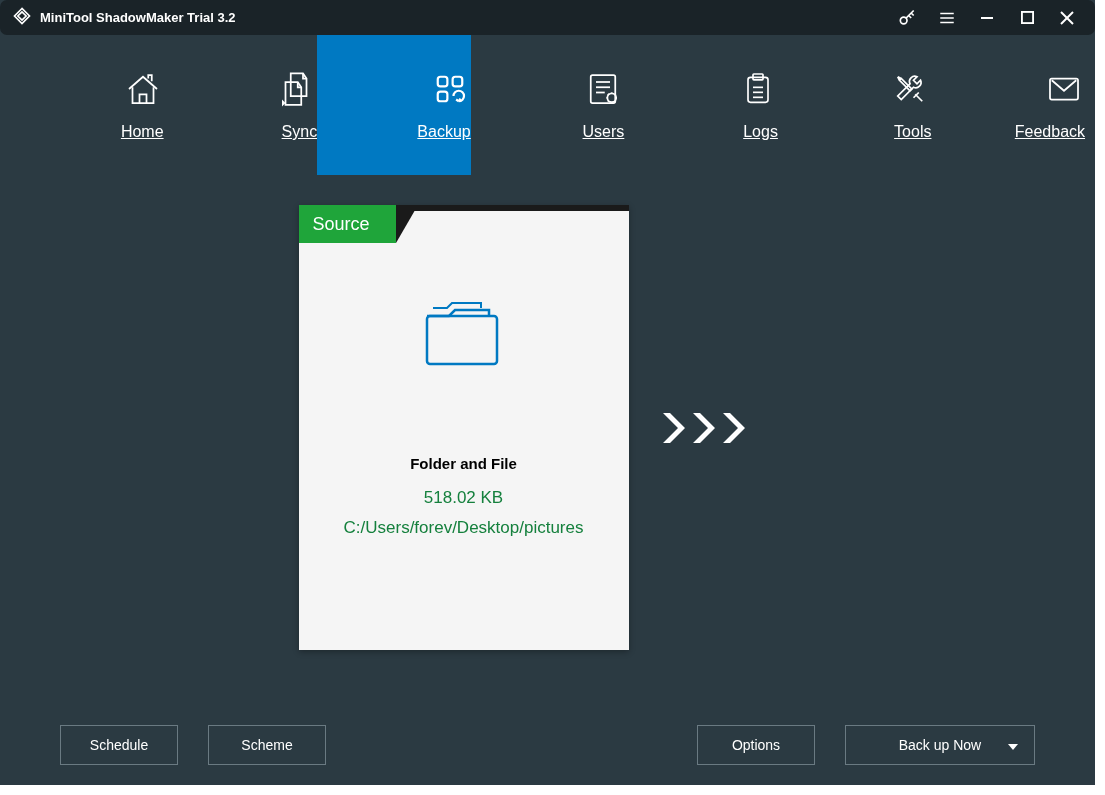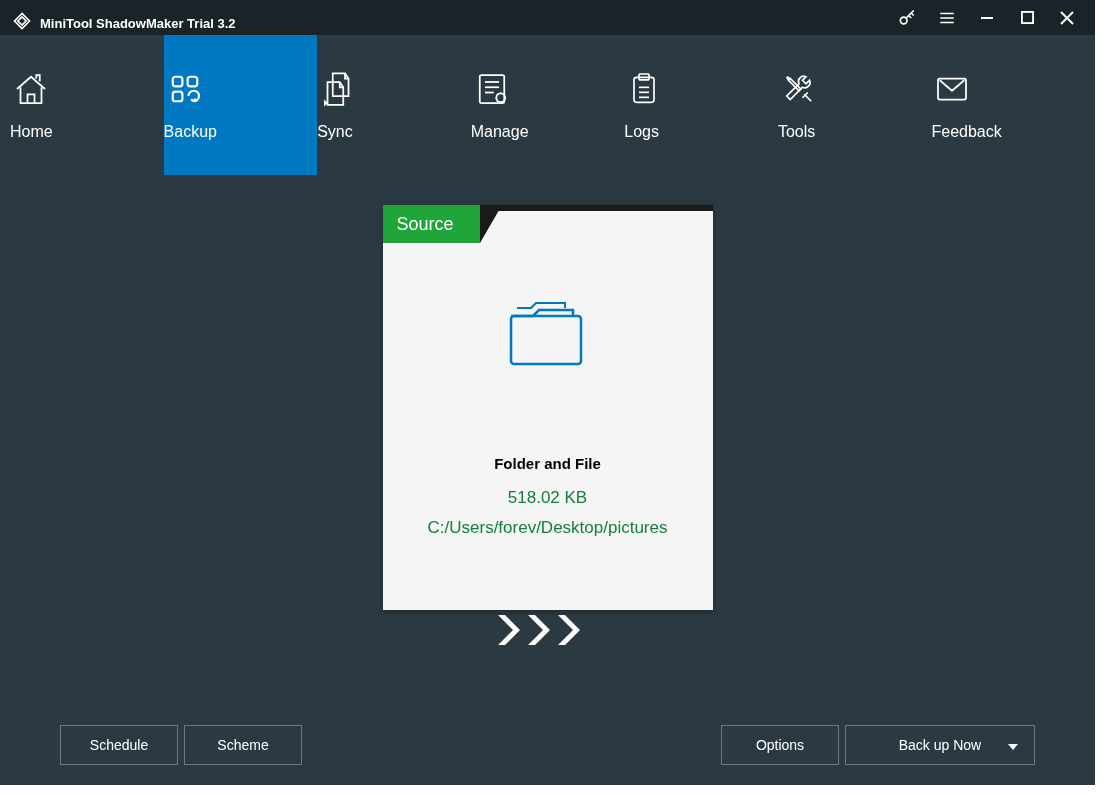--- a/index.html
+++ b/index.html
@@ -16,23 +16,24 @@
     margin: 0;
     background: #2b3a42;
     display: flex;
     flex-direction: column;
   }
   
   .titlebar {
     height: 35px;
     background: #1a2328;
     display: flex;
-    align-items: flex-end;
+    align-items: center;
     padding: 0 8px 0 12px;
     color: #fff;
+    border-radius: 7px;
   }
   .titlebar-left { display: flex; align-items: center; gap: 8px; }
   .titlebar-title { font-size: 13px; font-weight: bold; }
   .titlebar-right { margin-left: auto; display: flex; align-items: center; gap: 0; }
   .tb-btn {
     width: 40px; height: 35px;
     display: flex; align-items: center; justify-content: center;
     color: #fff;
   }
   .tb-btn svg { display:block; }
@@ -42,45 +43,45 @@
     height: 140px;
     background: #2b3a42;
     display: flex;
     align-items: stretch;
     padding: 0 10px;
   }
   .nav-item {
     flex: 1;
     display: flex;
     flex-direction: column;
-    align-items: flex-start;
+    align-items: flex-end;
     justify-content: center;
     gap: 14px;
     color: #fff;
     font-size: 16px;
+    text-decoration: underline;
   }
   .nav-item.active {
     background: #0079c2;
   }
   .nav-icon { height: 40px; display:flex; align-items:center; justify-content:center; }
 
   
   .content {
     flex: 1;
     background: #2b3a42;
     position: relative;
     padding: 30px 60px 10px 60px;
   }
   .cards-row {
     display: flex;
     align-items: center;
     justify-content: center;
     gap: 0;
     height: 445px;
-    flex-direction: column;
   }
   .card {
     width: 330px;
     height: 445px;
     background: #f5f5f5;
     position: relative;
     display: flex;
     flex-direction: column;
     align-items: center;
     box-shadow: 0 2px 6px rgba(0,0,0,0.3);
@@ -157,21 +158,21 @@
     justify-content: center;
     color: #fff;
   }
 
   
   .bottom-bar {
     height: 80px;
     display: flex;
     align-items: center;
     padding: 0 60px;
-    gap: 6px;
+    gap: 30px;
   }
   .btn {
     height: 40px;
     border: 1px solid #6a7a82;
     background: transparent;
     color: #fff;
     font-size: 14px;
     display: flex;
     align-items: center;
     justify-content: center;
@@ -240,56 +241,56 @@
       <div class="nav-icon">
         <svg width="42" height="42" viewBox="0 0 48 48" fill="none" stroke="#fff" stroke-width="2">
           <path d="M8 24 L24 10 L40 24"></path>
             <path d="M12 22 V40 H36 V22"></path>
             <path d="M20 40 V30 H28 V40"></path>
             <path d="M30 12 V8 H34 V15"></path>
         </svg>
       </div>
       <span>Home</span>
     </div>
+    <div class="nav-item">
+      <div class="nav-icon">
+        <svg width="42" height="42" viewBox="0 0 48 48" fill="none" stroke="#fff" stroke-width="2">
+          <path d="M18 6 H32 L36 12 V32 H18 Z"></path>
+            <path d="M32 6 V12 H36"></path>
+          <path d="M12 16 H26 L30 22 V42 H12 Z"></path>
+            <path d="M26 16 V22 H30"></path>
+          <path d="M8 36 L12 40 L8 44" fill="#fff" stroke="none"></path>
+        </svg>
+      </div>
+      <span>Sync</span>
+    </div>
     <div class="nav-item active">
       <div class="nav-icon">
         <svg width="42" height="42" viewBox="0 0 48 48" fill="none" stroke="#fff" stroke-width="2.5">
           <rect x="10" y="10" width="11" height="11" rx="3"></rect>
           <rect x="27" y="10" width="11" height="11" rx="3"></rect>
           <rect x="10" y="27" width="11" height="11" rx="3"></rect>
           <path d="M28 32 A6 6 0 1 1 34 38"></path>
             <path d="M34 38 L31 36 M34 38 L36 35"></path>
         </svg>
       </div>
       <span>Backup</span>
     </div>
     <div class="nav-item">
       <div class="nav-icon">
         <svg width="42" height="42" viewBox="0 0 48 48" fill="none" stroke="#fff" stroke-width="2">
-          <path d="M18 6 H32 L36 12 V32 H18 Z"></path>
-            <path d="M32 6 V12 H36"></path>
-          <path d="M12 16 H26 L30 22 V42 H12 Z"></path>
-            <path d="M26 16 V22 H30"></path>
-          <path d="M8 36 L12 40 L8 44" fill="#fff" stroke="none"></path>
-        </svg>
-      </div>
-      <span>Sync</span>
-    </div>
-    <div class="nav-item">
-      <div class="nav-icon">
-        <svg width="42" height="42" viewBox="0 0 48 48" fill="none" stroke="#fff" stroke-width="2">
           <rect x="10" y="8" width="28" height="32" rx="2"></rect>
           <line x1="16" y1="16" x2="32" y2="16"></line>
             <line x1="16" y1="22" x2="32" y2="22"></line>
             <line x1="16" y1="28" x2="26" y2="28"></line>
           <circle cx="34" cy="34" r="5"></circle>
             <path d="M34 29 V28 M34 40 V39 M29 34 H28 M40 34 H39 M30.5 30.5 L29.5 29.5 M37.5 37.5 L38.5 38.5 M30.5 37.5 L29.5 38.5 M37.5 30.5 L38.5 29.5"></path>
         </svg>
       </div>
-      <span>Manage</span>
+      <span>Users</span>
     </div>
     <div class="nav-item">
       <div class="nav-icon">
         <svg width="40" height="40" viewBox="0 0 48 48" fill="none" stroke="#fff" stroke-width="2">
           <rect x="12" y="10" width="24" height="30" rx="3"></rect>
           <rect x="18" y="6" width="12" height="7" rx="1"></rect>
           <line x1="18" y1="22" x2="30" y2="22"></line>
             <line x1="18" y1="28" x2="30" y2="28"></line>
             <line x1="18" y1="34" x2="30" y2="34"></line>
         </svg>

